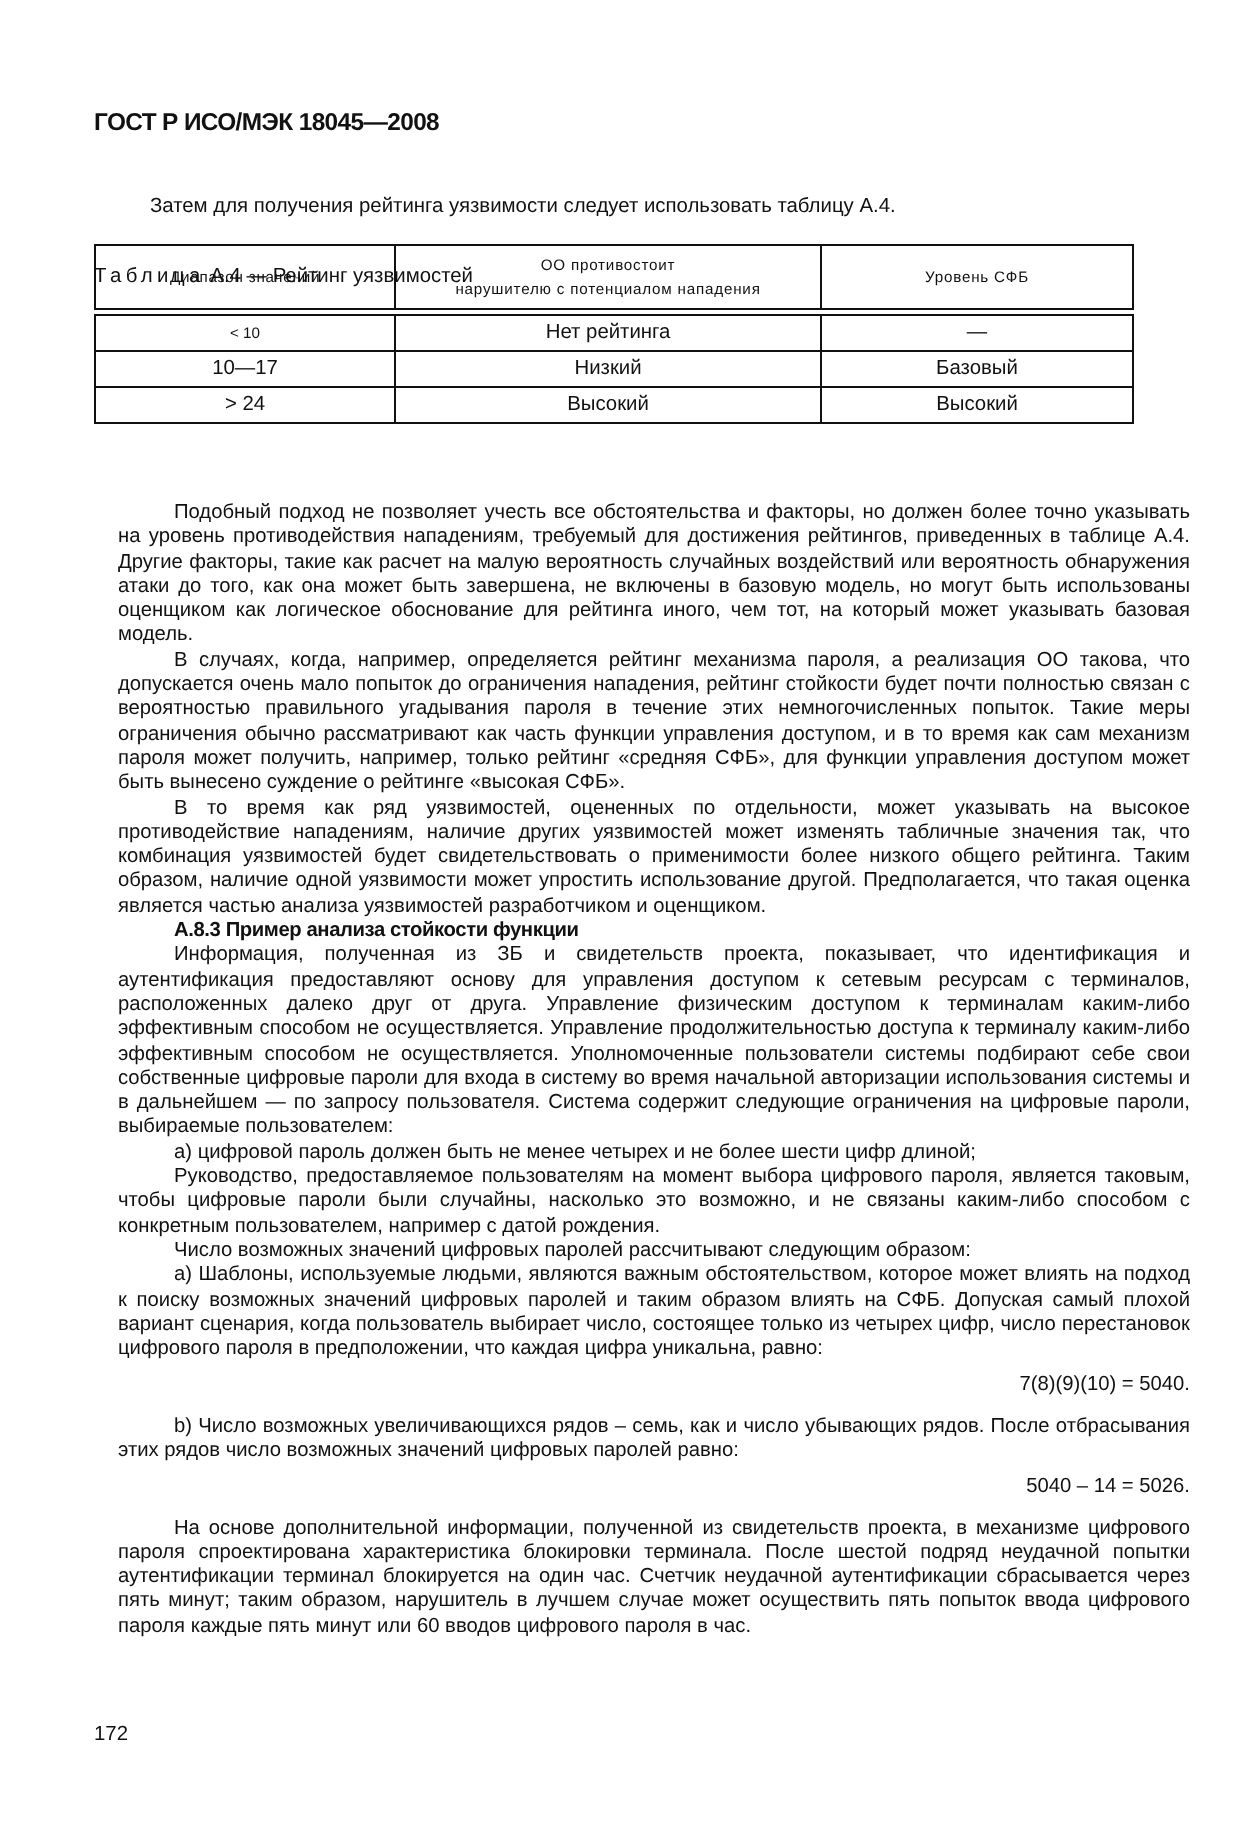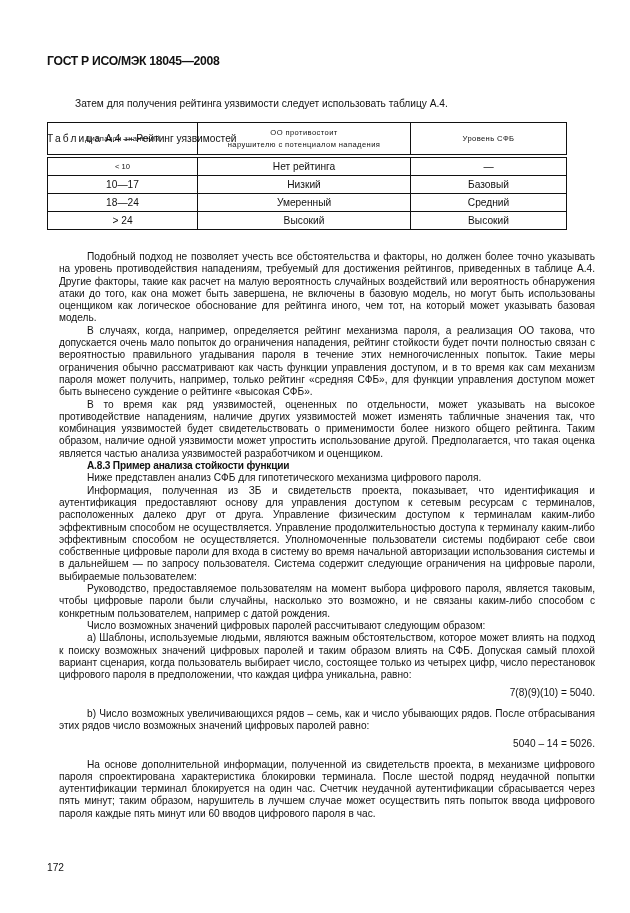--- a/index.html
+++ b/index.html
@@ -58,39 +58,34 @@
       <td class="small">&lt; 10</td>
       <td>Нет рейтинга</td>
       <td>—</td>
     </tr>
     <tr>
       <td>10—17</td>
       <td>Низкий</td>
       <td>Базовый</td>
     </tr>
     <tr>
-      <td>18—24</td>
-      <td>Умеренный</td>
-      <td>Средний</td>
-    </tr>
-    <tr>
       <td>&gt; 24</td>
       <td>Высокий</td>
       <td>Высокий</td>
     </tr>
   </tbody>
 </table>
 
 <div class="body-text" style="top:251px;margin-left:12px;">
   <p>Подобный подход не позволяет учесть все обстоятельства и факторы, но должен более точно указывать на уровень противодействия нападениям, требуемый для достижения рейтингов, приведенных в таблице А.4. Другие факторы, такие как расчет на малую вероятность случайных воздействий или вероятность обнаружения атаки до того, как она может быть завершена, не включены в базовую модель, но могут быть использованы оценщиком как логическое обоснование для рейтинга иного, чем тот, на который может указывать базовая модель.</p>
   <p>В случаях, когда, например, определяется рейтинг механизма пароля, а реализация ОО такова, что допускается очень мало попыток до ограничения нападения, рейтинг стойкости будет почти полностью связан с вероятностью правильного угадывания пароля в течение этих немногочисленных попыток. Такие меры ограничения обычно рассматривают как часть функции управления доступом, и в то время как сам механизм пароля может получить, например, только рейтинг «средняя СФБ», для функции управления доступом может быть вынесено суждение о рейтинге «высокая СФБ».</p>
   <p>В то время как ряд уязвимостей, оцененных по отдельности, может указывать на высокое противодействие нападениям, наличие других уязвимостей может изменять табличные значения так, что комбинация уязвимостей будет свидетельствовать о применимости более низкого общего рейтинга. Таким образом, наличие одной уязвимости может упростить использование другой. Предполагается, что такая оценка является частью анализа уязвимостей разработчиком и оценщиком.</p>
   <p class="heading">А.8.3 Пример анализа стойкости функции</p>
-  <p>Ниже представлен анализ СФБ для гипотетического механизма цифрового пароля.</p>
   <p>Информация, полученная из ЗБ и свидетельств проекта, показывает, что идентификация и аутентификация предоставляют основу для управления доступом к сетевым ресурсам с терминалов, расположенных далеко друг от друга. Управление физическим доступом к терминалам каким-либо эффективным способом не осуществляется. Управление продолжительностью доступа к терминалу каким-либо эффективным способом не осуществляется. Уполномоченные пользователи системы подбирают себе свои собственные цифровые пароли для входа в систему во время начальной авторизации использования системы и в дальнейшем — по запросу пользователя. Система содержит следующие ограничения на цифровые пароли, выбираемые пользователем:</p>
+  <p class="item">a) цифровой пароль должен быть не менее четырех и не более шести цифр длиной;</p>
   <p>Руководство, предоставляемое пользователям на момент выбора цифрового пароля, является таковым, чтобы цифровые пароли были случайны, насколько это возможно, и не связаны каким-либо способом с конкретным пользователем, например с датой рождения.</p>
   <p>Число возможных значений цифровых паролей рассчитывают следующим образом:</p>
   <p>a) Шаблоны, используемые людьми, являются важным обстоятельством, которое может влиять на подход к поиску возможных значений цифровых паролей и таким образом влиять на СФБ. Допуская самый плохой вариант сценария, когда пользователь выбирает число, состоящее только из четырех цифр, число перестановок цифрового пароля в предположении, что каждая цифра уникальна, равно:</p>
   <p class="formula">7(8)(9)(10) = 5040.</p>
   <p>b) Число возможных увеличивающихся рядов – семь, как и число убывающих рядов. После отбрасывания этих рядов число возможных значений цифровых паролей равно:</p>
   <p class="formula">5040 – 14 = 5026.</p>
   <p>На основе дополнительной информации, полученной из свидетельств проекта, в механизме цифрового пароля спроектирована характеристика блокировки терминала. После шестой подряд неудачной попытки аутентификации терминал блокируется на один час. Счетчик неудачной аутентификации сбрасывается через пять минут; таким образом, нарушитель в лучшем случае может осуществить пять попыток ввода цифрового пароля каждые пять минут или 60 вводов цифрового пароля в час.</p>
 </div>
 
 <div class="page-number">172</div>

